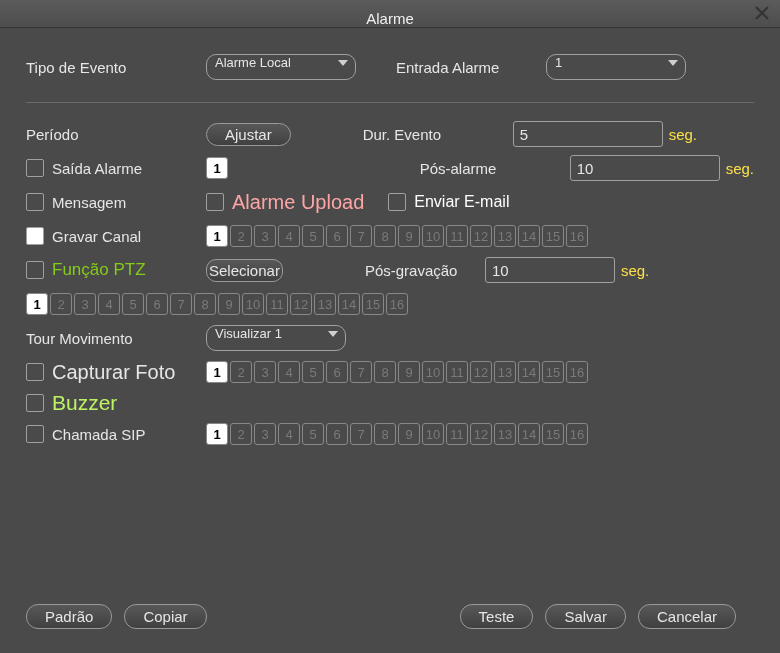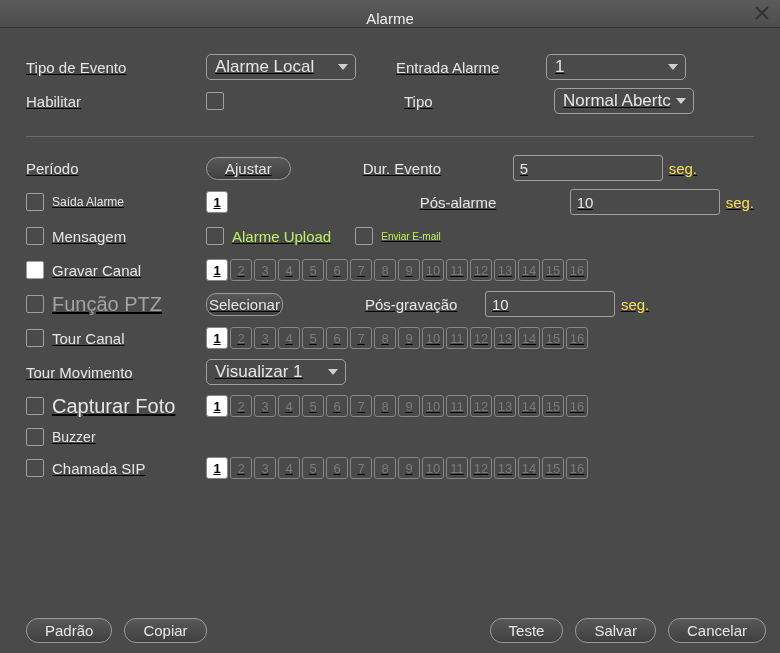--- a/index.html
+++ b/index.html
@@ -2,37 +2,37 @@
 <html><head>
   <meta charset="utf-8">
   <style>
     * { box-sizing: border-box; margin: 0; padding: 0; font-family: Arial, sans-serif; }
     body { width: 780px; height: 653px; background: #fff; }
     .window { width: 780px; height: 653px; background: #4a4a4a; position: relative; }
     .titlebar { height: 28px; background: linear-gradient(#5b5b5b,#4d4d4d); display: flex; align-items: flex-end; justify-content: center; position: relative; border-bottom: 1px solid #333; }
     .titlebar .title { color: #f0f0f0; font-size: 15px; }
     .titlebar .close { position: absolute; right: 8px; top: 3px; width: 20px; height: 20px; display: flex; align-items: center; justify-content: center; cursor: pointer; }
     .body { padding: 22px 26px 14px 26px; }
-    .row { display: flex; align-items: center; height: 34px; text-decoration: underline; }
+    .row { display: flex; align-items: center; height: 34px; }
     .lbl { color: #e6e6e6; font-size: 15px; width: 180px; }
     .lbl2 { color: #e6e6e6; font-size: 15px; width: 150px; }
     .suffix { color: #fde047; font-size: 15px; padding-left: 6px; }
-    .select { display: inline-flex; align-items: center; background: #4a4a4a; border: 1px solid #a0a0a0; border-radius: 5px; height: 26px; padding: 0 4px 0 8px; min-width: 140px; color: #e6e6e6; font-size: 17px; cursor: pointer; }
+    .select { display: inline-flex; background: #4a4a4a; border: 1px solid #a0a0a0; border-radius: 10px; height: 26px; padding: 0 4px 0 8px; min-width: 140px; color: #e6e6e6; font-size: 13px; cursor: pointer; }
     .select .arrow { margin-left: auto; width: 16px; height: 16px; display:flex; align-items:center; justify-content:center; }
     .input { background: #4a4a4a; border: 1px solid #a0a0a0; border-radius: 3px; height: 26px; padding: 0 6px; color: #e6e6e6; font-size: 15px; width: 150px; }
     .input.sm { width: 130px; }
     .chk { width: 18px; height: 18px; border: 1px solid #a0a0a0; border-radius: 2px; background: #4a4a4a; display: inline-flex; margin-right: 8px; vertical-align: middle; cursor: pointer; }
     .chk.on { background: #ffffff; }
     .btn { background: linear-gradient(#585858,#404040); border: 1px solid #999; border-radius: 12px; padding: 3px 18px; color: #e6e6e6; font-size: 15px; cursor: pointer; }
     .chanrow { display: flex; gap: 2px; }
     .chanbox { width: 22px; height: 22px; border: 1px solid #888; border-radius: 3px; display: flex; align-items: center; justify-content: center; font-size: 13px; color: #7a7a7a; background: #4a4a4a; cursor: pointer; }
     .chanbox.sel { background: #ffffff; color: #000000; font-weight: bold; }
     .hr { border-top: 1px solid #6a6a6a; margin: 18px 0 14px 0; }
     .chkgroup { display: inline-flex; align-items: center; margin-right: 24px; }
-    .footer { display: flex; gap: 12px; padding: 0 14px 10px 26px; position: absolute; bottom: 0; width: 100%; }
+    .footer { display: flex; gap: 12px; padding: 0 44px 10px 26px; position: absolute; bottom: 14px; width: 100%; }
     .footer .spacer { flex: 1; }
     svg.x { width: 16px; height: 16px; stroke: #333; stroke-width: 2; fill: none; }
     svg.tri { fill: #cfcfcf; }
   </style>
 </head>
 <body>
 
 <div class="window">
   <div class="titlebar">
     <span class="title">Alarme</span>
@@ -60,72 +60,58 @@
       <div class="select" style="width:120px">
         <span>1</span>
         <span class="arrow">
             <svg class="tri" width="10" height="6">
               <polygon points="0,0 10,0 5,6"></polygon>
             </svg>
           </span>
       </div>
     </div>
 
-    <div class="row">
-      <span class="lbl">Habilitar</span>
-      <span class="chk"></span>
-      <div style="width:172px"></div>
-      <span class="lbl2">Tipo</span>
-      <div class="select" style="width:120px">
-        <span>Normal Abertc</span>
-        <span class="arrow">
-            <svg class="tri" width="10" height="6">
-              <polygon points="0,0 10,0 5,6"></polygon>
-            </svg>
-          </span>
-      </div>
-    </div>
 
     <div class="hr"></div>
 
     <div class="row">
       <span class="lbl">Período</span>
       <button class="btn" style="border-radius:14px;padding:2px 18px">Ajustar</button>
       <div style="width:72px"></div>
       <span class="lbl2">Dur. Evento</span>
       <input class="input" value="5" style="">
       <span class="suffix">seg.</span>
     </div>
 
     <div class="row">
       <div style="width:180px;display:flex;align-items:center">
         <span class="chk"></span>
-        <span style="color:#e6e6e6;font-size:12px">Saída Alarme</span>
+        <span style="color:#e6e6e6;font-size:15px">Saída Alarme</span>
       </div>
       <div class="chanrow">
           <div class="chanbox sel">1</div>
         </div>
       <div style="flex:1;min-width:30px"></div>
       <span class="lbl2">Pós-alarme</span>
       <input class="input" value="10" style="">
       <span class="suffix">seg.</span>
     </div>
 
     <div class="row">
       <div style="width:180px;display:flex;align-items:center">
         <span class="chk"></span>
         <span style="color:#e6e6e6;font-size:15px">Mensagem</span>
       </div>
       <span class="chkgroup">
         <span class="chk"></span>
-        <span style="color:#bef264;font-size:15px">Alarme Upload</span>
+        <span style="color:#fca5a5;font-size:20px">Alarme Upload</span>
       </span>
       <span class="chkgroup">
         <span class="chk"></span>
-        <span style="color:#bef264;font-size:10px">Enviar E-mail</span>
+        <span style="color:#ffffff;font-size:16px">Enviar E-mail</span>
       </span>
     </div>
 
     <div class="row">
       <div style="width:180px;display:flex;align-items:center">
         <span class="chk on"></span>
         <span style="color:#e6e6e6;font-size:15px">Gravar Canal</span>
       </div>
       <div class="chanrow">
           <div class="chanbox sel">1</div>
@@ -143,34 +129,30 @@
           <div class="chanbox">13</div>
           <div class="chanbox">14</div>
           <div class="chanbox">15</div>
           <div class="chanbox">16</div>
         </div>
     </div>
 
     <div class="row">
       <div style="width:180px;display:flex;align-items:center">
         <span class="chk"></span>
-        <span style="color:#a3a3a3;font-size:20px">Função PTZ</span>
+        <span style="color:#84cc16;font-size:17px">Função PTZ</span>
       </div>
       <button class="btn" style="border-radius:10px;padding:2px 2px">Selecionar</button>
       <div style="width:82px"></div>
       <span class="lbl2" style="width:120px">Pós-gravação</span>
       <input class="input sm" value="10" style="">
       <span class="suffix">seg.</span>
     </div>
 
     <div class="row">
-      <div style="width:180px;display:flex;align-items:center">
-        <span class="chk"></span>
-        <span style="color:#e6e6e6;font-size:15px">Tour Canal</span>
-      </div>
       <div class="chanrow">
           <div class="chanbox sel">1</div>
           <div class="chanbox">2</div>
           <div class="chanbox">3</div>
           <div class="chanbox">4</div>
           <div class="chanbox">5</div>
           <div class="chanbox">6</div>
           <div class="chanbox">7</div>
           <div class="chanbox">8</div>
           <div class="chanbox">9</div>
@@ -217,21 +199,21 @@
           <div class="chanbox">13</div>
           <div class="chanbox">14</div>
           <div class="chanbox">15</div>
           <div class="chanbox">16</div>
         </div>
     </div>
 
     <div class="row" style="height:28px">
       <div style="width:180px;display:flex;align-items:center">
         <span class="chk"></span>
-        <span style="color:#e5e5e5;font-size:14px">Buzzer</span>
+        <span style="color:#bef264;font-size:21px">Buzzer</span>
       </div>
     </div>
 
     <div class="row">
       <div style="width:180px;display:flex;align-items:flex-end">
         <span class="chk"></span>
         <span style="color:#e6e6e6;font-size:15px">Chamada SIP</span>
       </div>
       <div class="chanrow">
           <div class="chanbox sel">1</div>

